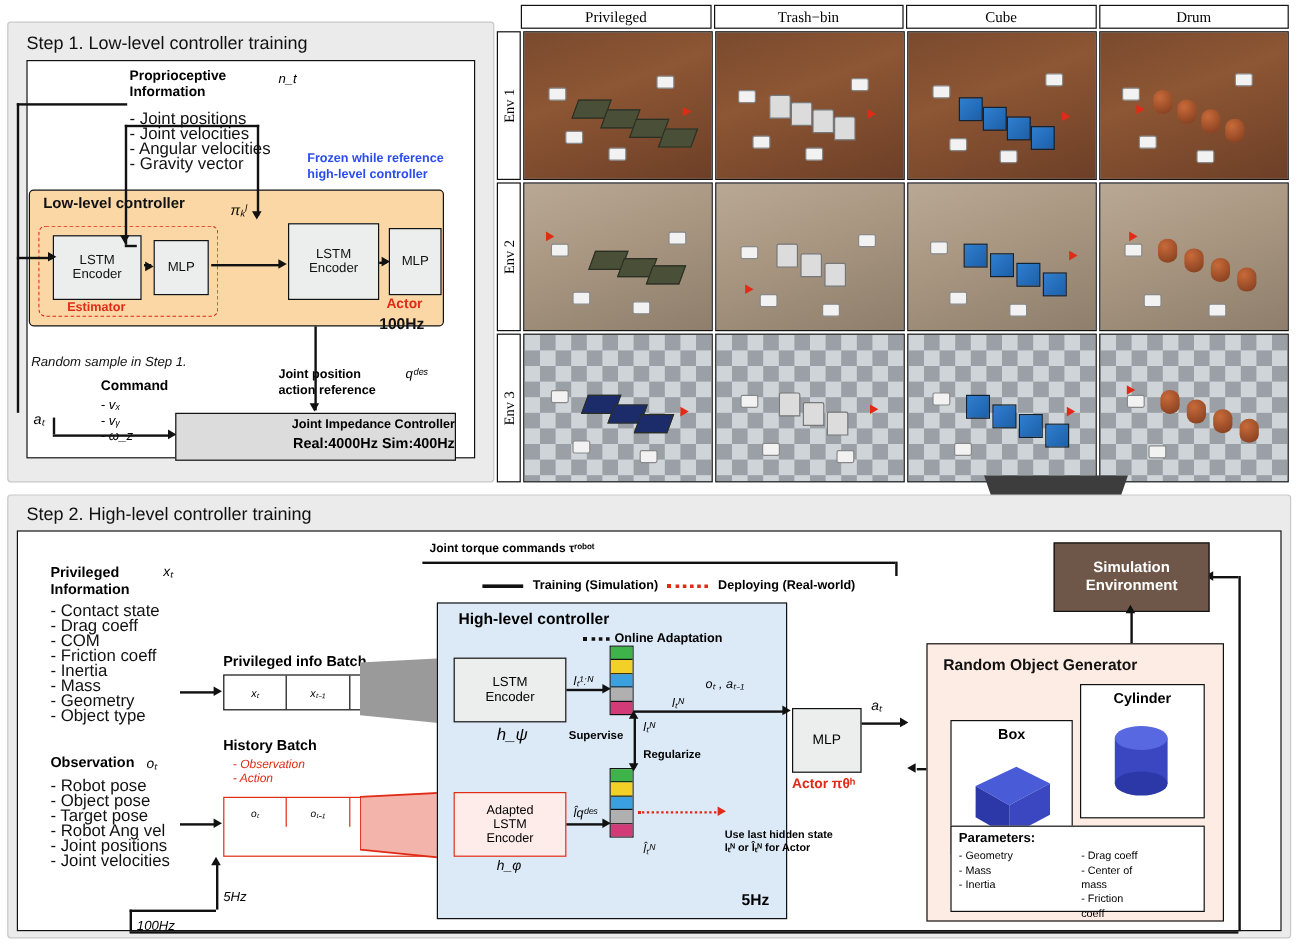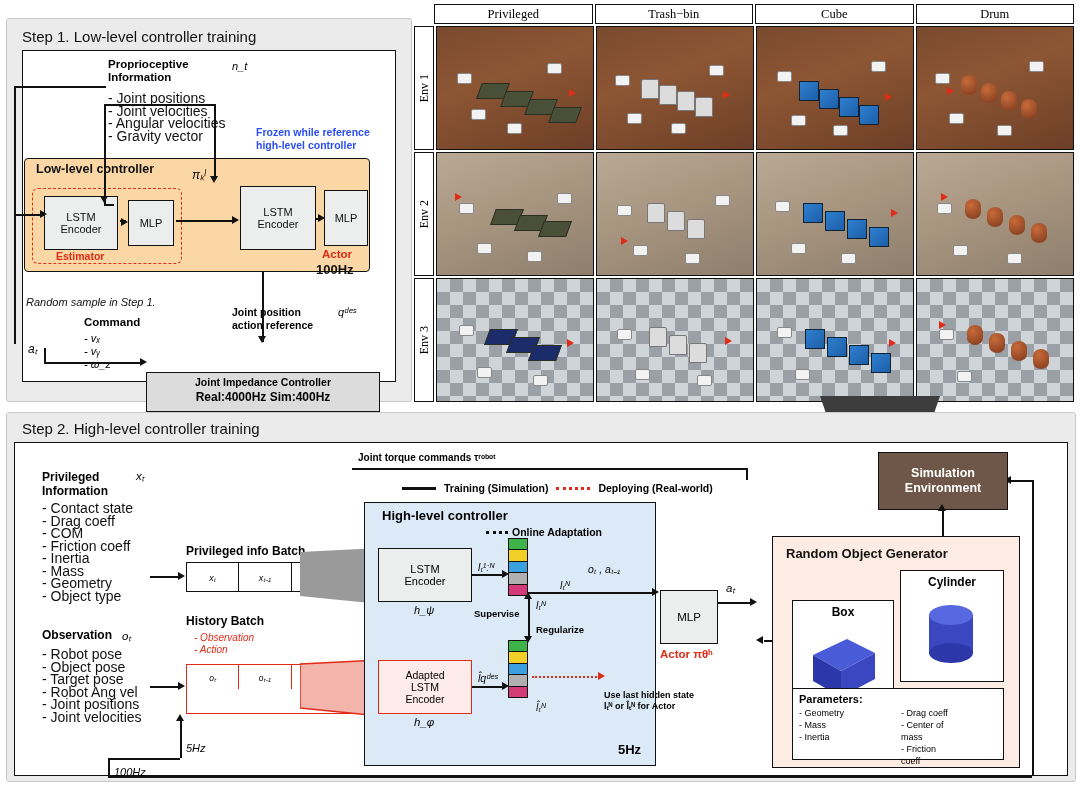--- a/index.html
+++ b/index.html
@@ -32,21 +32,21 @@
   #actor-lbl{left:322px;top:248px;font-size:11.5px;font-weight:bold;color:#e02b16;}
   #hz100{left:316px;top:262px;font-size:13px;font-weight:bold;color:#111;}
   #pikappa{left:192px;top:166px;font-size:12px;font-style:italic;}
 
   #rand-sample{left:26px;top:296px;font-size:11px;font-style:italic;color:#111;}
   #cmd-title{left:84px;top:316px;font-size:11.5px;font-weight:bold;}
   #cmd-list{left:84px;top:332px;font-size:11px;font-style:italic;line-height:13px;}
   #at{left:28px;top:340px;font-size:12px;font-style:italic;}
   #jp-title{left:232px;top:306px;font-size:10.5px;font-weight:bold;line-height:12.5px;}
   #qdes{left:338px;top:306px;font-size:11px;font-style:italic;}
-  #jic{left:146px;top:344px;width:232px;height:38px;background:#dcdcdc;border:1.5px solid #111;text-align:center;margin-top:28px;}
+  #jic{left:146px;top:344px;width:232px;height:38px;background:#dcdcdc;border:1.5px solid #111;text-align:right;}
   #jic .r1{font-size:10.5px;font-weight:bold;margin-top:3px;}
   #jic .r2{font-size:12px;font-weight:bold;margin-top:2px;}
 
   
   #step2{left:6px;top:412px;width:1068px;height:368px;background:#ebebeb;border:1px solid #c8c8c8;border-radius:3px;}
   #step2-title{left:22px;top:420px;font-size:15px;color:#111;}
   #step2-inner{left:14px;top:442px;width:1052px;height:332px;background:#ffffff;border:1.5px solid #111;}
 
   #torque-lbl{left:358px;top:452px;font-size:10px;font-weight:bold;}
   #legend{left:402px;top:482px;font-size:10.5px;font-weight:bold;display:flex;align-items:center;gap:8px;}
@@ -72,21 +72,21 @@
   #hbatch .row:last-child{border-bottom:none;}
   #hbatch .row div{flex:1;border-right:1px solid #e02b16;display:flex;align-items:center;justify-content:center;font-size:8.5px;font-style:italic;}
   #hbatch .row div:last-child{border-right:none;}
 
   #hlc-box{left:364px;top:502px;width:290px;height:262px;background:#dceaf7;border:1.5px solid #111;}
   #hlc-title{left:382px;top:508px;font-size:13px;font-weight:bold;}
   #online-adapt{left:512px;top:526px;font-size:10.5px;font-weight:bold;}
   #oa-line{left:486px;top:531px;width:22px;border-top:3px dotted #111;}
   #enc1{left:378px;top:548px;width:92px;height:52px;background:#eceded;border:1.4px solid #111;display:flex;align-items:center;justify-content:center;font-size:11px;line-height:12.5px;text-align:center;}
   #enc2{left:378px;top:660px;width:92px;height:52px;background:#fdecea;border:1.8px solid #e02b16;display:flex;align-items:center;justify-content:center;font-size:10.5px;line-height:12px;text-align:center;}
-  #hpsi{left:414px;top:604px;font-size:11px;font-style:italic;}
+  #hpsi{left:414px;top:604px;font-size:14px;font-style:italic;}
   #hphi{left:414px;top:716px;font-size:11.5px;font-style:italic;}
 
   .latent{width:18px;height:56px;border:1.2px solid #111;display:flex;flex-direction:column;}
   .latent span{flex:1;border-bottom:1px solid #111;}
   .latent span:last-child{border-bottom:none;}
   #lat1{left:508px;top:538px;}
   #lat2{left:508px;top:640px;}
 
   #l1N{left:478px;top:560px;font-size:10.5px;font-style:italic;}
   #lhat1N{left:478px;top:672px;font-size:10.5px;font-style:italic;}

